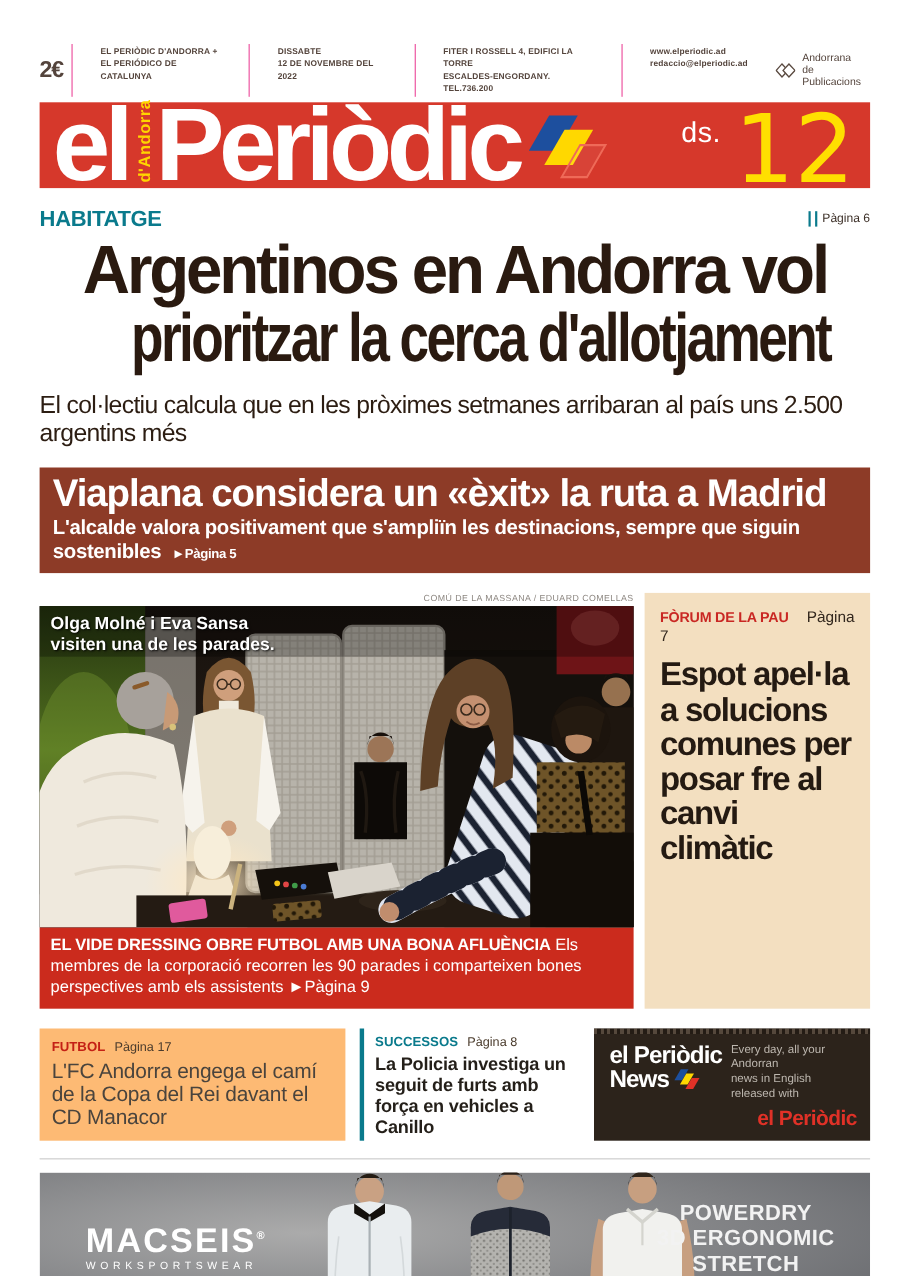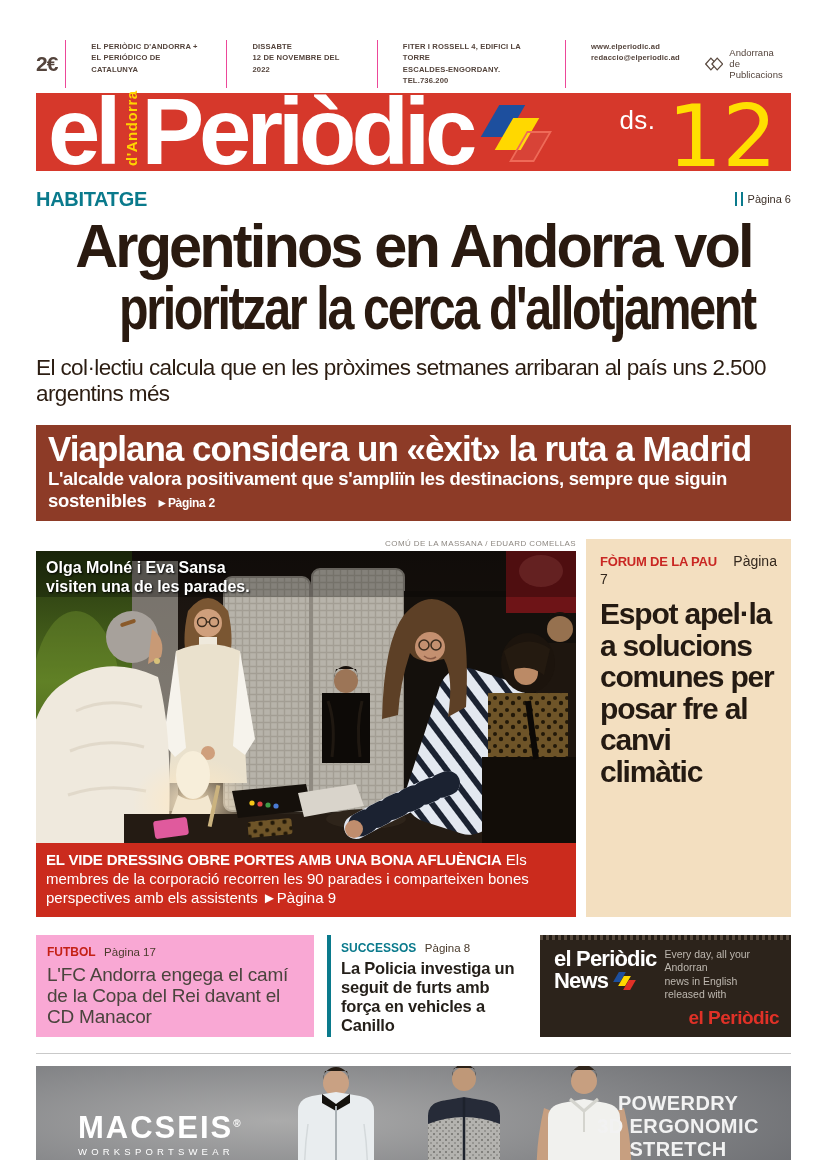--- a/index.html
+++ b/index.html
@@ -60,21 +60,21 @@
   .sb-kicker{color:#c92723;font-weight:bold;font-size:13px;letter-spacing:-.2px;}
   .sb-page{color:#33281e;font-size:14px;margin-left:12px;text-align:center;}
   .sb-headline{margin-top:10px;font-size:30px;font-weight:bold;color:#241a12;letter-spacing:-1.2px;line-height:1.05;}
   .sb-bullet{margin-top:17px;font-size:16px;color:#241a12;line-height:1.22;letter-spacing:-.2px;}
   .arrow{color:#c92723;font-size:12px;margin-right:4px;}
 
   
   .boxes-row{margin-top:18px;display:flex;gap:13px;align-items:stretch;}
   .bx-kicker{font-weight:bold;font-size:12px;}
   .bx-page{font-size:11.5px;color:#4a3b2c;margin-left:4px;}
-  .box-futbol{width:256px;background:#f9a8d4;padding:7px 11px 9px;}
+  .box-futbol{width:256px;background:#fdba74;padding:7px 11px 9px;}
   .box-futbol .bx-kicker{color:#c42015;}
   .futbol-h{margin-top:4px;font-size:19px;color:#4a443d;line-height:1.13;letter-spacing:-.2px;}
   .box-suc{width:186px;border-left:4px solid #0a7a8c;padding:3px 0 2px 10px;background:#fff;}
   .box-suc .bx-kicker{color:#0a7a8c;}
   .suc-h{margin-top:3px;font-size:16.5px;font-weight:bold;color:#241f19;line-height:1.16;letter-spacing:-.2px;}
   .box-news{flex:1;background:#2c231b;color:#fff;position:relative;padding:13px 12px 8px 14px;display:flex;overflow:hidden;}
   .box-news::before{content:"";position:absolute;top:0;left:0;right:0;height:5px;
       background:repeating-linear-gradient(90deg,#55483c 0 3px,#241c15 3px 6px);}
   .news-brand{font-size:22px;font-weight:bold;line-height:1.0;letter-spacing:-.8px;white-space:nowrap;}
   .news-line2{display:flex;align-items:center;gap:5px;}
@@ -163,21 +163,21 @@
   <h1 class="headline" style="margin:4px 0 0;">
     <span class="hl hl1">Argentinos en Andorra vol</span>
     <span class="hl hl2">prioritzar la cerca d'allotjament</span>
   </h1>
   <div class="subhead">El col·lectiu calcula que en les pròximes setmanes arribaran al país uns 2.500 argentins més</div>
 
   <div class="banner">
     <div class="banner-h">Viaplana considera un «èxit» la ruta a Madrid</div>
     <div class="banner-sub">
       <span>L'alcalde valora positivament que s'ampliïn les destinacions, sempre que siguin sostenibles</span>
-      <span class="banner-pg">►Pàgina 2</span>
+      <span class="banner-pg">►Pàgina 5</span>
     </div>
   </div>
 
   <div class="main-row">
     <div class="photo-col">
       <div class="credit">COMÚ DE LA MASSANA / EDUARD COMELLAS</div>
       <div class="photo-wrap">
         <svg viewBox="0 0 540 292" preserveAspectRatio="none">
           <defs>
             <linearGradient id="pbg" x1="0" y1="0" x2="0" y2="1">
@@ -278,21 +278,21 @@
           <circle cx="490" cy="122" r="12" fill="#bb8a66"></circle>
           <path d="M468 100q24-18 46-2l-6 26q-16-12-34-4z" fill="#241a10"></path>
           <rect x="452" y="142" width="80" height="64" fill="url(#leo)"></rect>
           <rect x="446" y="206" width="94" height="86" fill="#120d08"></rect>
           <path d="M492 150l8 58" stroke="#0c0906" stroke-width="6"></path>
           <rect width="540" height="46" fill="#000" opacity=".28"></rect>
         </svg>
         <div class="overlay-caption">Olga Molné i Eva Sansa visiten una de les parades.</div>
       </div>
       <div class="photo-caption">
-        <span class="cap-title">EL VIDE DRESSING OBRE PORTES AMB UNA BONA AFLUÈNCIA</span>
+        <span class="cap-title">EL VIDE DRESSING OBRE FUTBOL AMB UNA BONA AFLUÈNCIA</span>
         <span>Els membres de la corporació recorren les 90 parades i comparteixen bones perspectives amb els assistents</span>
         <span class="cap-pg">►Pàgina 9</span>
       </div>
     </div>
 
     <div class="sidebar">
       <div>
         <span class="sb-kicker">FÒRUM DE LA PAU</span>
         <span class="sb-page">Pàgina 7</span>
       </div>

